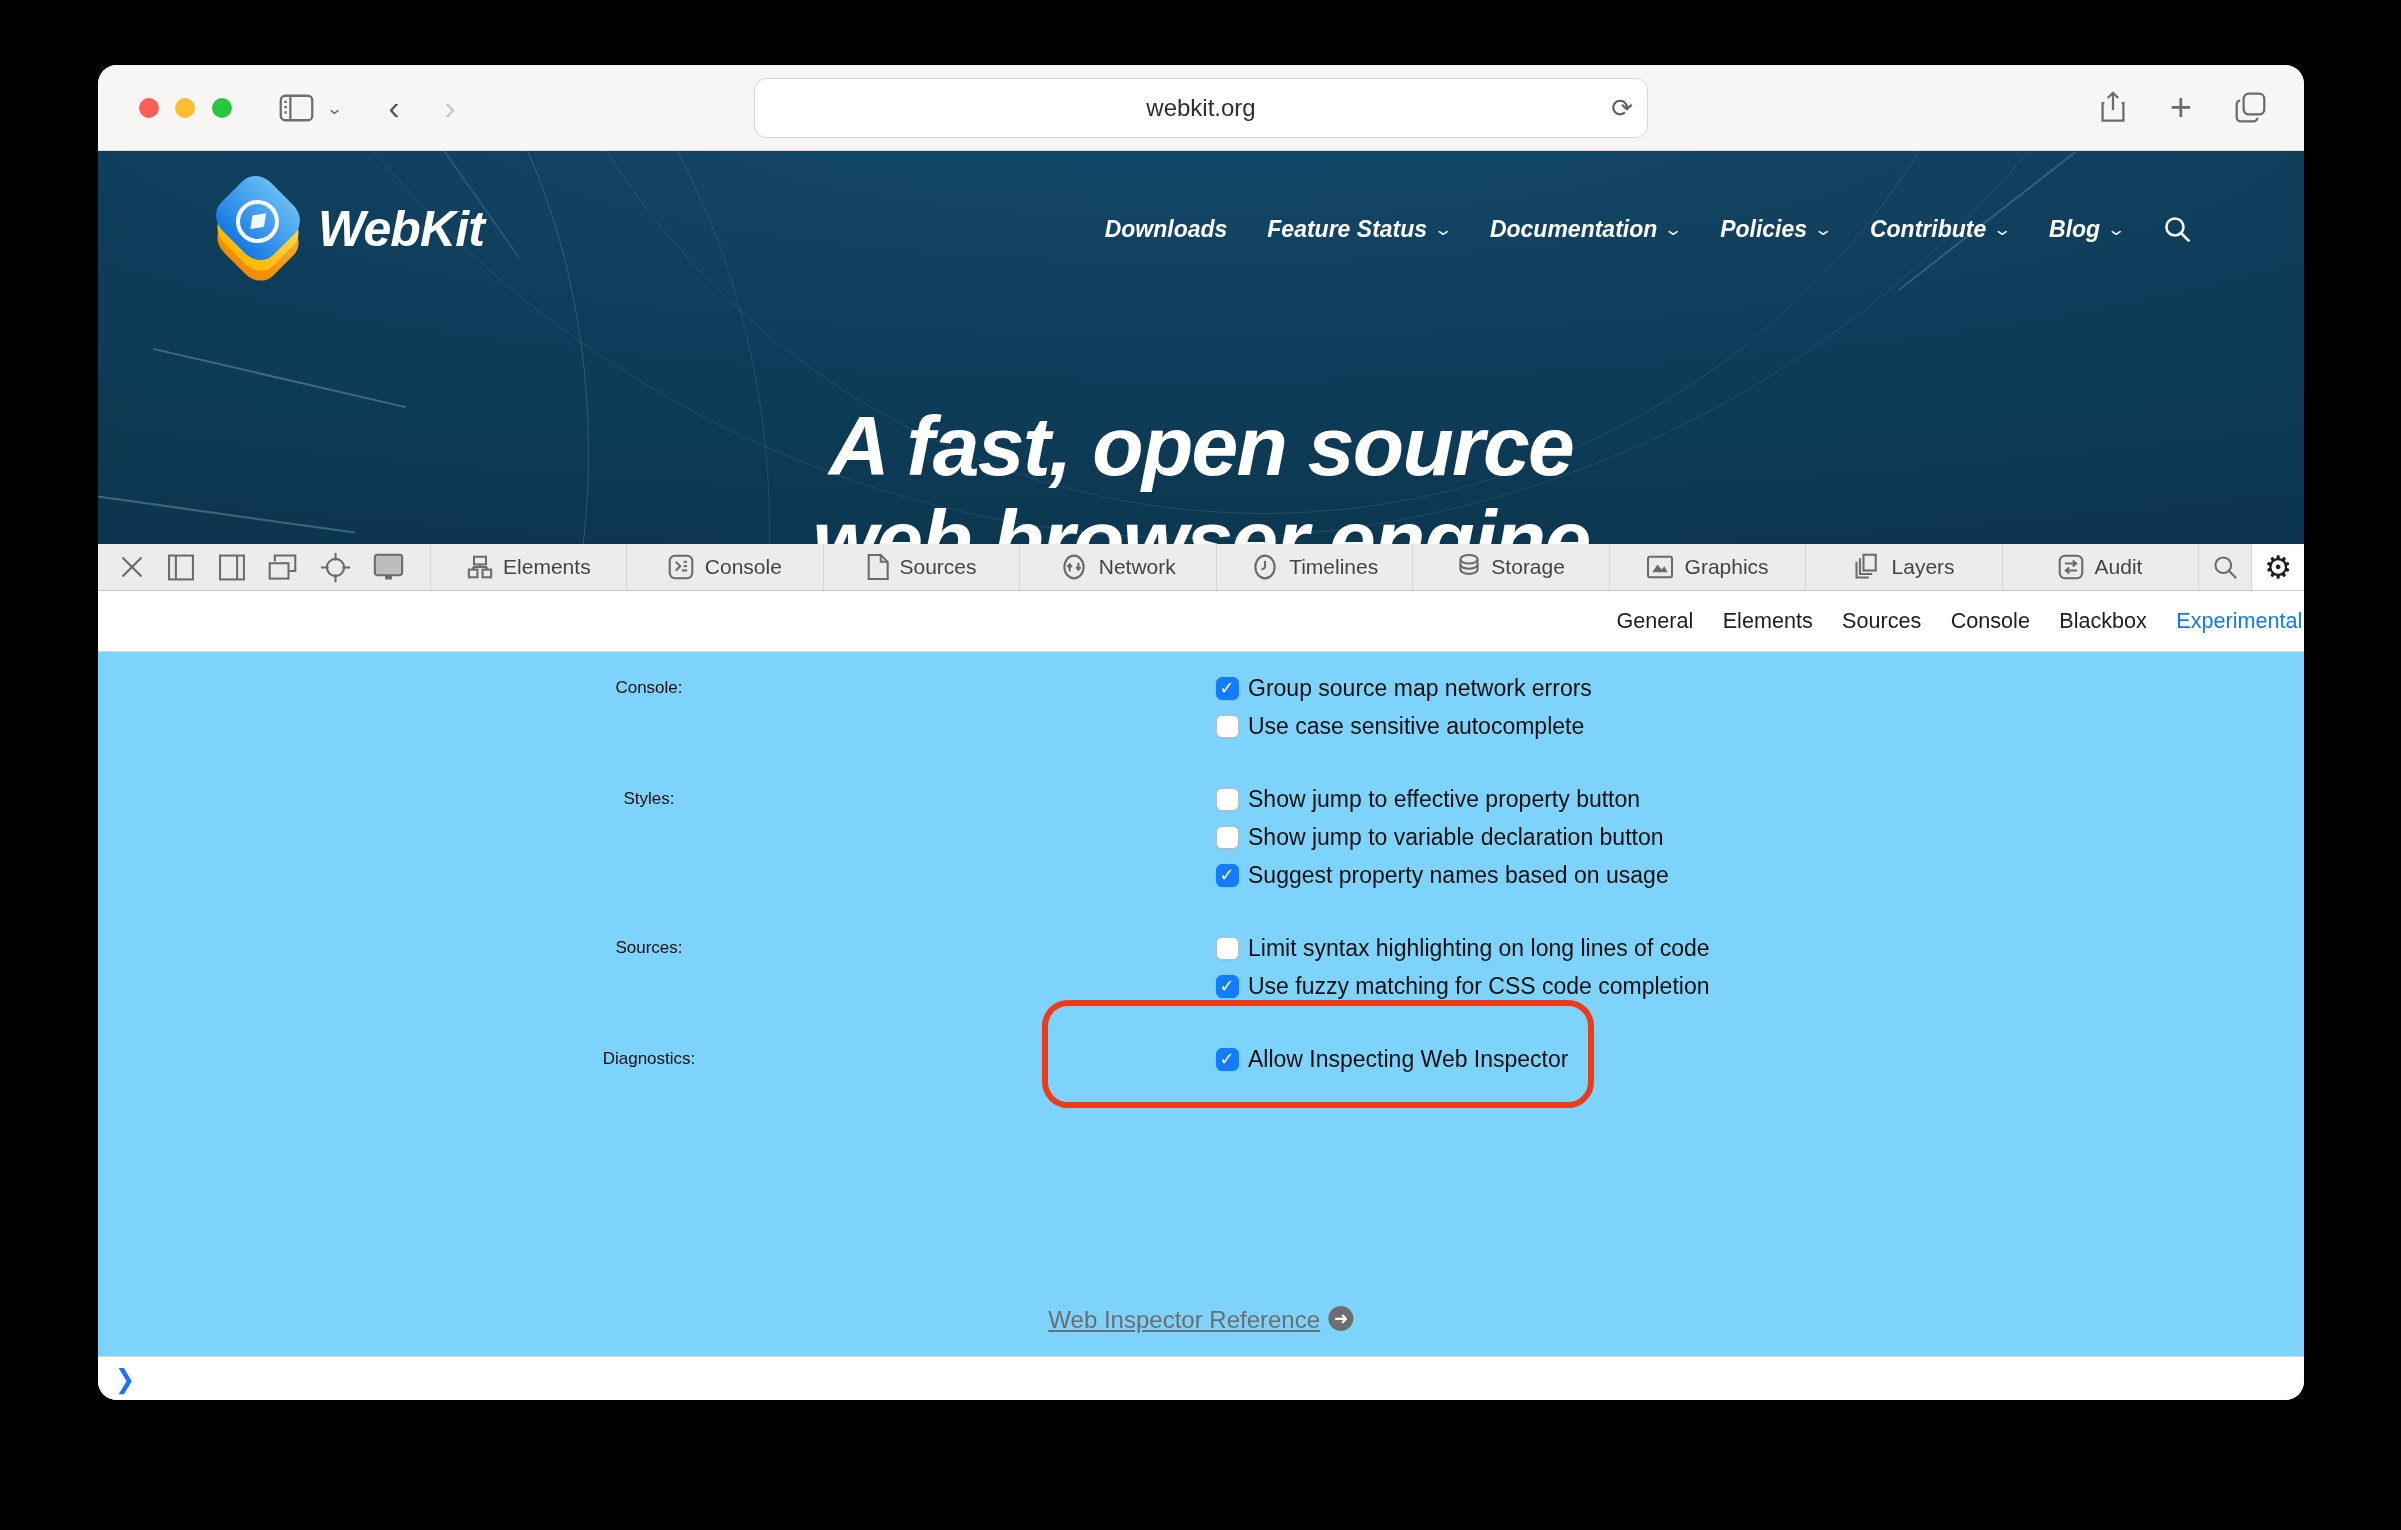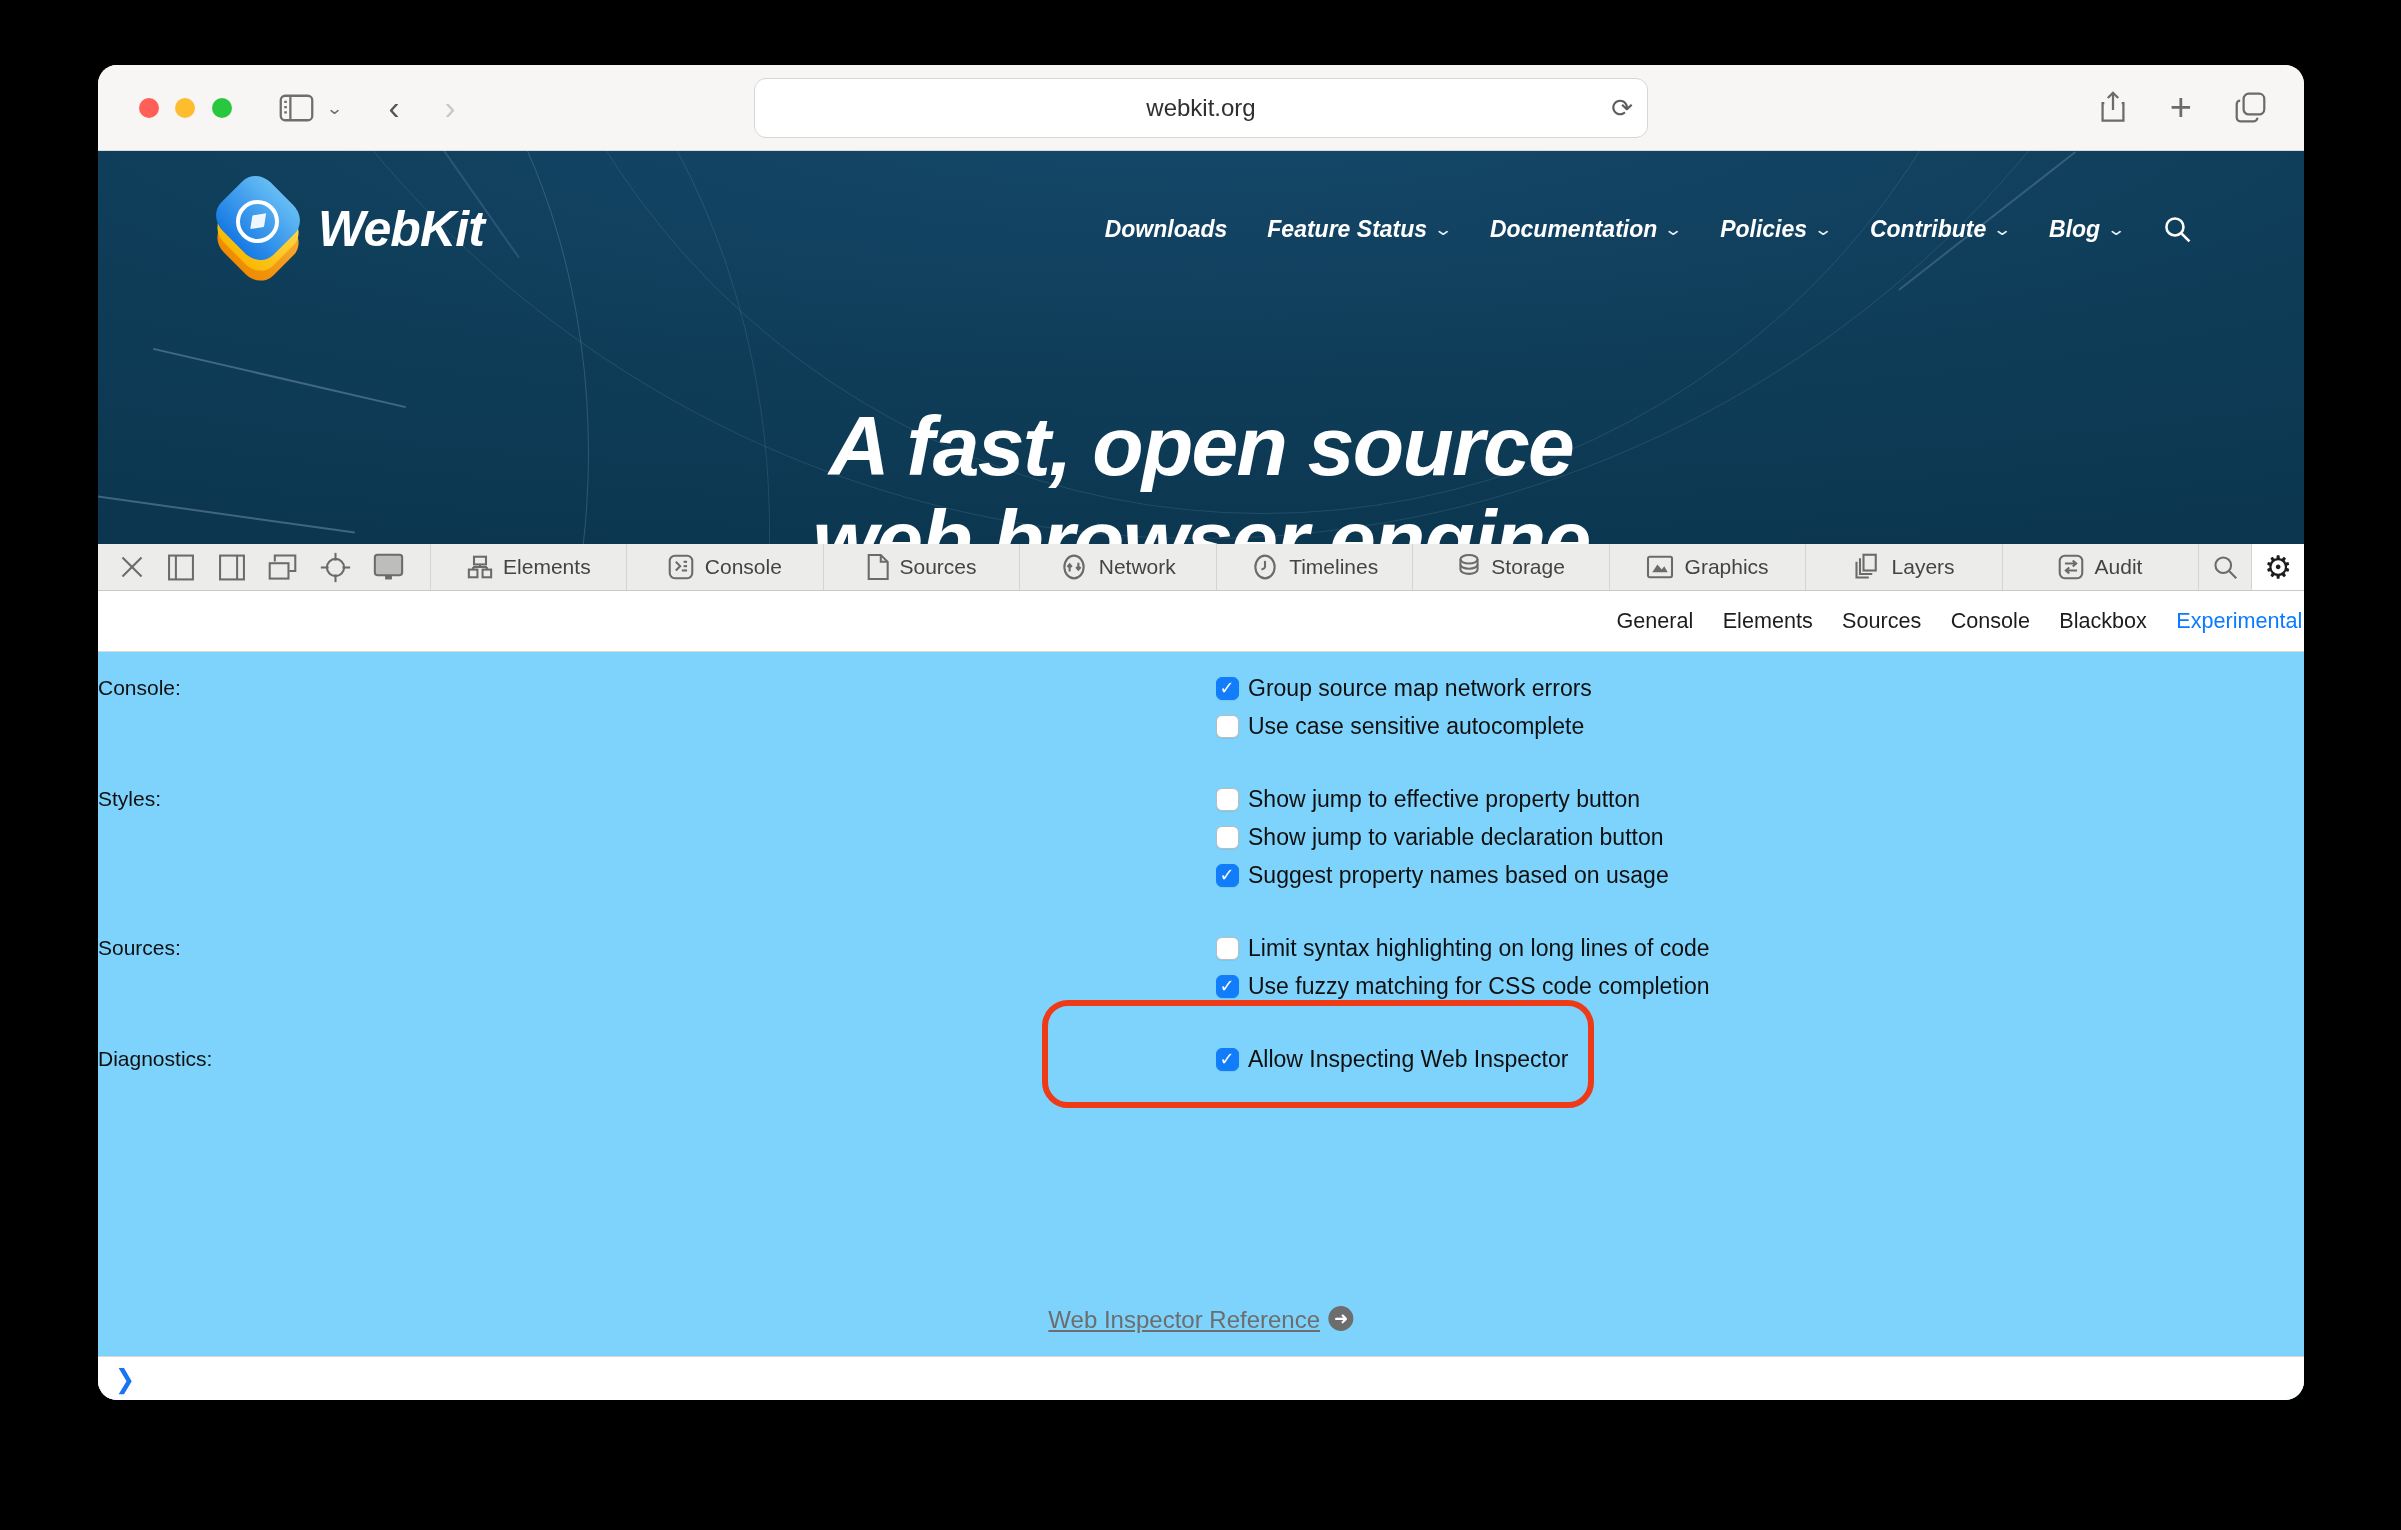--- a/index.html
+++ b/index.html
@@ -66,21 +66,21 @@
   .gear { font-size:31px; color:#1c1c1c; line-height:1; }
   svg.wi { stroke:#6b6b6b; fill:none; stroke-width:2.4; }
 
   .settings-tabs { height:61px; background:#fff; border-bottom:0.9px solid #dadad9;
     display:flex; align-items:center; justify-content:flex-end; gap:26px; flex:0 0 auto; }
   .stab { font-size:21.6px; color:#1d1d1f; padding:0 1.7px; }
   .stab.active { color:#0a7aff; }
 
   .settings-content { flex:1; position:relative; padding-top:17px; }
   .group { display:flex; margin-bottom:35px; }
-  .group-label { width:1102px; text-align:left; font-size:21px; color:#101010;
+  .group-label { width:1102px; text-align:center; font-size:17px; color:#101010;
     line-height:38px; flex:0 0 auto; }
   .rows { margin-left:15.5px; }
   .row { display:flex; align-items:center; height:38px; }
   .cb { width:23px; height:23px; border-radius:6px; background:#fff;
     border:1.3px solid #bcbcbc; box-shadow:0 0.9px 0.9px rgba(0,0,0,.06);
     display:flex; align-items:center; justify-content:center; flex:0 0 auto; }
   .cb .tick { display:none; color:#fff; font-size:18px; font-weight:700; line-height:1; }
   .cb.checked { background:#127dfb; border-color:#127dfb; }
   .cb.checked .tick { display:block; }
   .row-label { font-size:23px; color:#101010; margin-left:9.5px; white-space:nowrap; }

